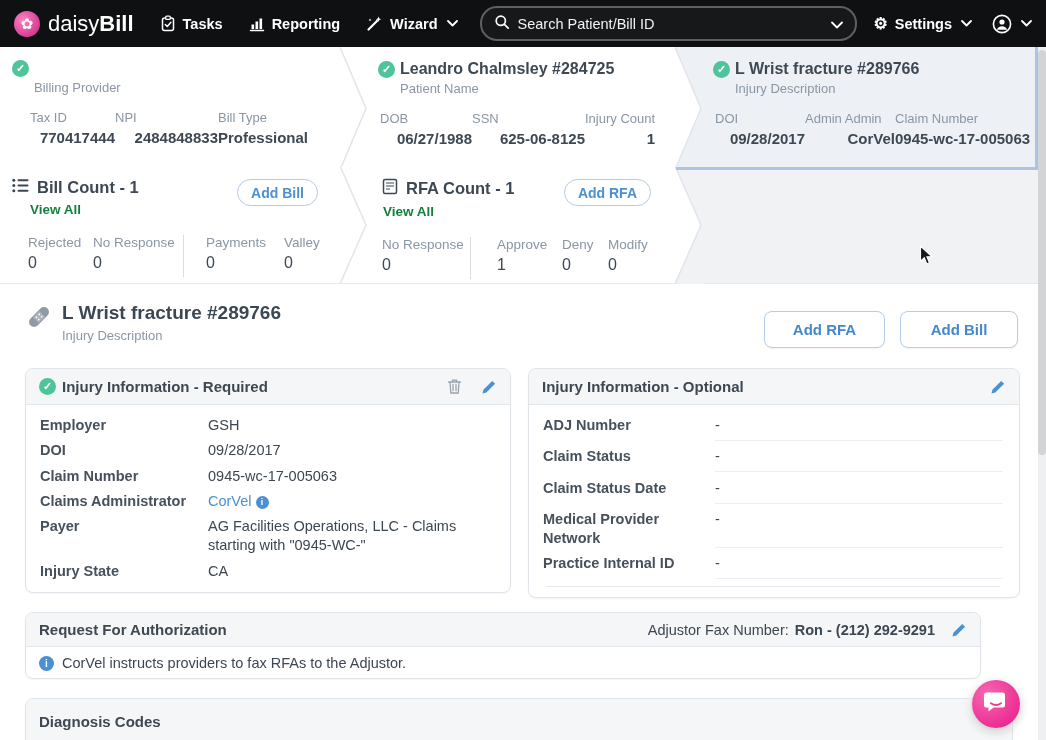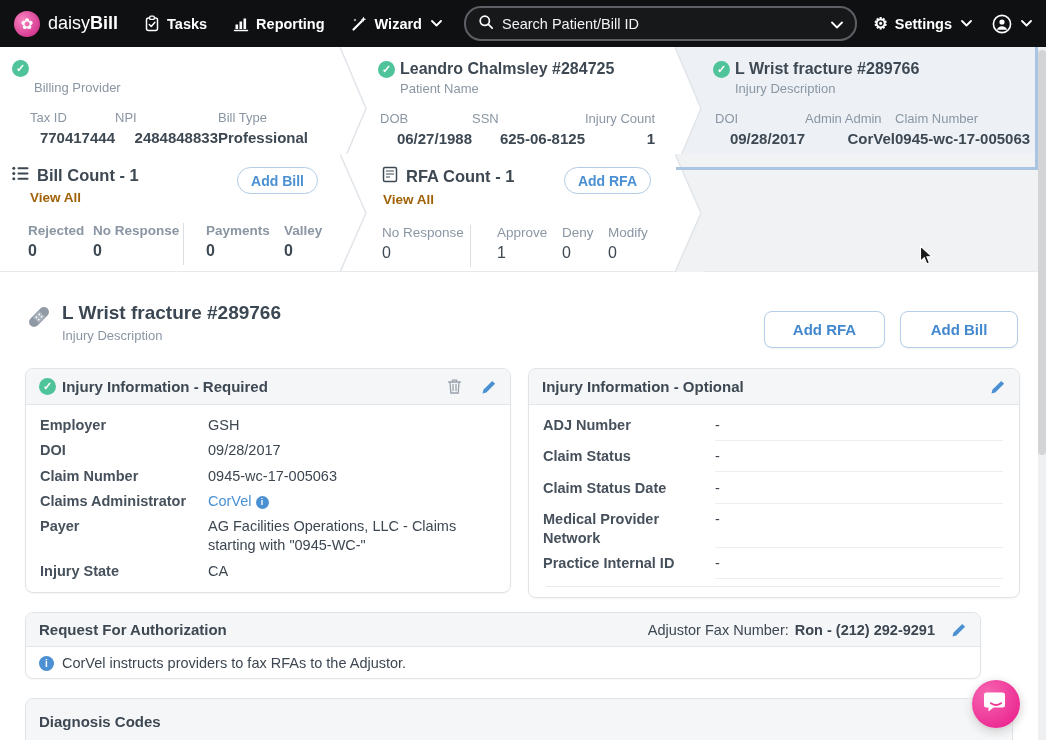--- a/index.html
+++ b/index.html
@@ -12,21 +12,21 @@
   .navbar{
     position:absolute; left:0; top:0; width:1046px; height:47px;
     background:#0f1012; display:flex; align-items:center; padding:0 14px;
   }
   .brand{ display:flex; align-items:center; gap:8px; cursor:pointer; }
   .flower{
     width:26px; height:26px; border-radius:50%;
     background:radial-gradient(circle at 35% 35%, #f884c0, #d63d94 70%, #b12577);
     color:#fff; font-size:15px; line-height:26px; text-align:center;
   }
-  .brand-text{ color:#fff; font-size:18px; }
+  .brand-text{ color:#fff; font-size:22px; }
   .brand-text b{ font-weight:700; }
   .nav-item{
     display:flex; align-items:center; gap:7px; color:#fff;
     font-size:14.5px; font-weight:700; cursor:pointer; white-space:nowrap;
   }
   .nav-item svg{ display:block; }
   .m-l24{ margin-left:26px; }
   .chev{ margin-left:2px; }
   .search-pill{
     flex:1; max-width:470px; height:35px; margin:0 16px 0 22px;
@@ -35,21 +35,21 @@
   }
   .search-pill input{
     flex:1; background:transparent; border:none; outline:none;
     color:#f2f2f2; font-size:14.5px; font-family:"Liberation Sans",sans-serif;
   }
   .search-pill input::placeholder{ color:#f2f2f2; opacity:1; }
   .gear-glyph{ font-size:16px; line-height:16px; }
   
   .band{ position:absolute; left:0; width:1038px; display:flex; }
   .band-injury{ top:47px; height:123px; border-bottom:1px solid #e5e8eb; }
-  .band-count{ top:154px; height:118px; border-bottom:1px solid #e6e9eb; }
+  .band-count{ top:166px; height:118px; border-bottom:1px solid #e6e9eb; }
   .hseg{ position:relative; background:#fff; }
   .seg-active{ background:#edf1f6; }
   .seg-filler{ background:#f0f2f4; }
   .sep{ position:relative; width:28px; background:#fff; flex:0 0 28px; }
   .sep svg{ display:block; }
   .hcard{ padding:13px 0 0 12px; }
   .hc-title-row{ display:flex; align-items:center; gap:5px; }
   .check-circle{
     width:17px; height:17px; border-radius:50%; background:#4fc39a; color:#fff;
     font-size:11px; font-weight:700; line-height:17px; text-align:center; flex:0 0 17px;
@@ -58,21 +58,21 @@
   .hc-sub{ font-size:13px; color:#8a96a3; margin:3px 0 0 22px; }
   .hc-fields{ display:flex; margin-top:15px; }
   .hfield .flabel{ font-size:13px; color:#8a96a3; margin-bottom:4px; white-space:nowrap; }
   .hfield .fvalue{ font-size:15px; font-weight:700; color:#3d4852; white-space:nowrap;text-align:right; }
   .blue-underline{ position:absolute; left:676px; top:167px; width:362px; height:3px; background:#a9c5e2; z-index:3; }
   .blue-rightline{ position:absolute; left:1035px; top:47px; width:3px; height:123px; background:#a9c5e2; z-index:3; }
   
   .cseg{ padding:12px 0 0 12px; }
   .cs-title-row{ display:flex; align-items:center; gap:8px; }
   .cs-title{ font-size:16.5px; font-weight:700; color:#3d4852; white-space:nowrap; }
-  .view-all{ font-size:13.5px; font-weight:700; color:#a16207; margin-top:5px; cursor:pointer; display:inline-block; }
+  .view-all{ font-size:13.5px; font-weight:700; color:#15803d; margin-top:5px; cursor:pointer; display:inline-block; }
   .add-btn-sm{
     position:absolute; top:13px; height:27px; padding:0 13px;
     background:#fff; border:1px solid #b3cbe6; border-radius:14px;
     color:#4a90d2; font-size:14px; font-weight:700; cursor:pointer;
     font-family:"Liberation Sans",sans-serif;
   }
   .stats{ display:flex; margin-top:17px; align-items:flex-start; }
   .stat .slabel{ font-size:13.5px; color:#8a96a3; margin-bottom:4px; white-space:nowrap; }
   .stat .svalue{ font-size:16px; color:#3d4852; }
   .vdiv{ width:1px; height:42px; background:#dadee2; margin-right:22px; }
@@ -307,21 +307,21 @@
               <circle cx="1.8" cy="7.5" r="1.5" fill="#3d4852"></circle>
               <rect x="5.5" y="6.5" width="11" height="2" rx="1" fill="#3d4852"></rect>
               <circle cx="1.8" cy="12.8" r="1.5" fill="#3d4852"></circle>
               <rect x="5.5" y="11.8" width="11" height="2" rx="1" fill="#3d4852"></rect>
             </svg>
         </span>
         <span class="cs-title">Bill Count - 1</span>
       </div>
       <span class="view-all" style="margin-left:18px;">View All</span>
       <button class="add-btn-sm" style="right:22px;">Add Bill</button>
-      <div class="stats" style="padding-left:16px;font-weight:bold;">
+      <div class="stats" style="padding-left:16px;">
         <div class="stat" style="width:65px;">
           <div class="slabel">Rejected</div>
           <div class="svalue">0</div>
         </div>
         <div class="stat" style="width:90px;">
           <div class="slabel">No Response</div>
           <div class="svalue">0</div>
         </div>
         <div class="vdiv"></div>
         <div class="stat" style="width:78px;">

